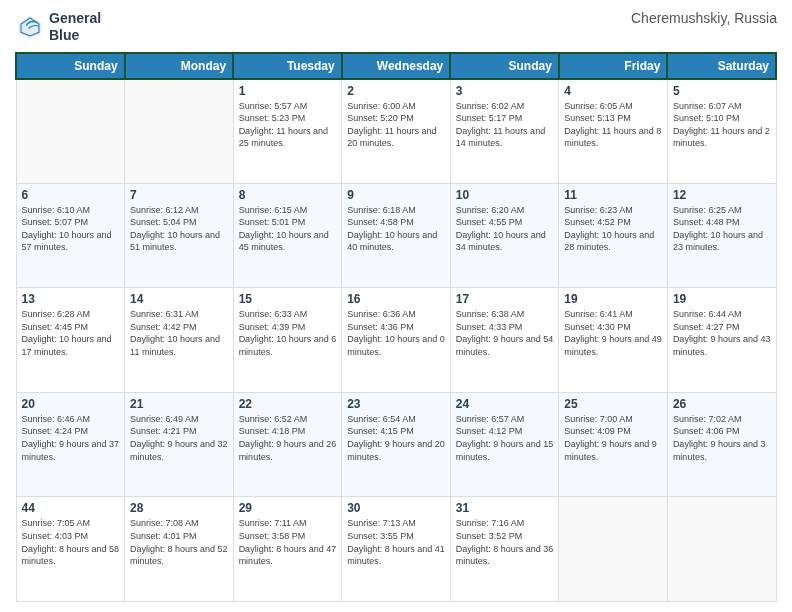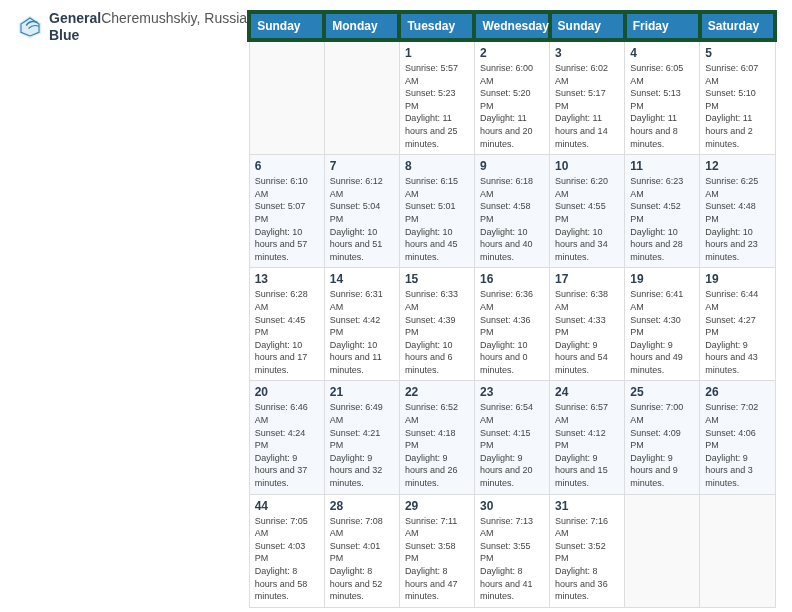--- a/index.html
+++ b/index.html
@@ -8,21 +8,21 @@
       height: 612px;
       font-family: Arial, sans-serif;
       background: #fff;
       overflow: hidden;
     }
     .page {
       width: 792px;
       height: 612px;
       padding: 10px 15px;
       display: flex;
-      flex-direction: row;
+      flex-direction: column;
     }
     .header {
       display: flex;
       align-items: flex-start;
       justify-content: space-between;
       margin-bottom: 8px;
     }
     .logo {
       display: flex;
       align-items: center;
@@ -54,25 +54,25 @@
     .calendar {
       flex: 1;
       border: 1px solid #ccc;
       border-collapse: collapse;
       width: 100%;
       table-layout: fixed;
     }
     .calendar th {
       background: #2980b9;
       color: white;
-      text-align: left;
+      text-align: right;
       padding: 5px 6px;
       font-size: 12px;
       font-weight: bold;
-      border: 4px solid #14532d;
+      border: 2px solid #14532d;
       margin-top: 40px;
     }
     .calendar td {
       vertical-align: top;
       padding: 4px 5px;
       border: 1px solid #ddd;
       font-size: 9.5px;
       color: #333;
       height: 88px;
     }

